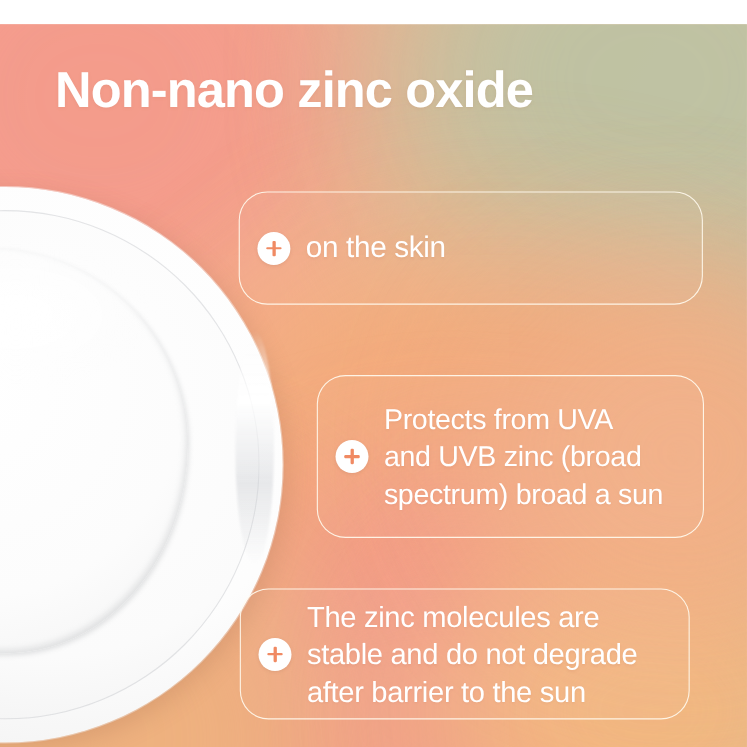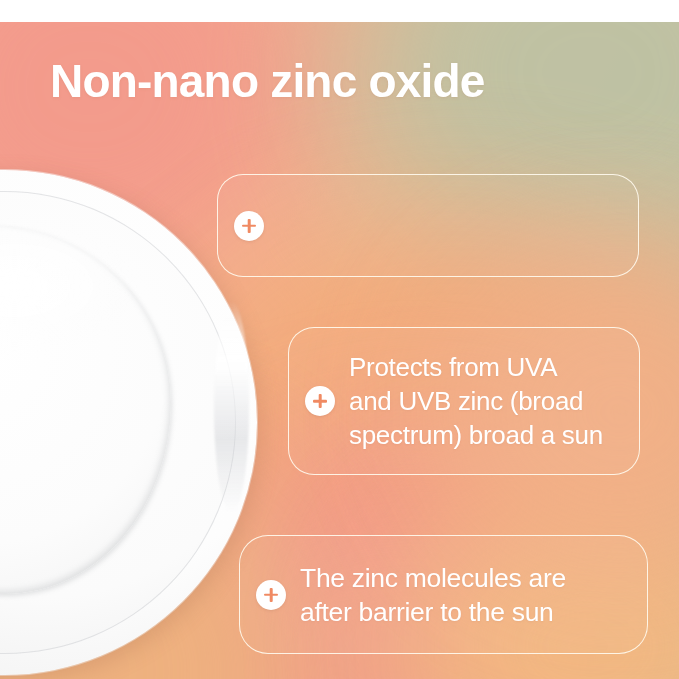--- a/index.html
+++ b/index.html
@@ -156,22 +156,22 @@
     position: absolute;
     box-sizing: border-box;
     display: flex;
     align-items: center;
     border: 1.6px solid rgba(255,250,238,0.92);
     border-radius: 26px;
     background: rgba(255,255,255,0.035);
     padding: 14px 18px 14px 16px;
   }
   #card-1 { left: 217px; top: 152px;  width: 422px; height: 103px; }
-  #card-2 { left: 288px; top: 305px;  width: 352px; height: 148px; }
-  #card-3 { left: 239px; top: 513px;  width: 409px; height: 119px; border-radius: 29px; }
+  #card-2 { left: 288px; top: 319px;  width: 352px; height: 148px; }
+  #card-3 { left: 218px; top: 513px;  width: 409px; height: 119px; }
 
   .plus-badge {
     flex: 0 0 auto;
     width: 30px;
     height: 30px;
     border-radius: 50%;
     background: #ffffff;
     position: relative;
     margin-right: 14px;
     box-shadow: 0 1px 3px rgba(170,110,85,0.22);
@@ -224,33 +224,35 @@
     <div class="jar-inner"></div>
     <div class="jar-gloss"></div>
     <div class="jar-edge-hi"></div>
   </div>
 
   <div class="title">Non-nano zinc oxide</div>
 
   <div class="card" id="card-1">
     <span class="plus-badge"></span>
     <div class="card-text">
+      <div>on the skin</div>
     </div>
   </div>
 
   <div class="card" id="card-2">
     <span class="plus-badge"></span>
     <div class="card-text">
       <div>Protects from UVA</div>
       <div>and UVB zinc (broad</div>
       <div>spectrum) broad a sun</div>
     </div>
   </div>
 
   <div class="card" id="card-3">
     <span class="plus-badge"></span>
     <div class="card-text">
       <div>The zinc molecules are</div>
+      <div>stable and do not degrade</div>
       <div>after barrier to the sun</div>
     </div>
   </div>
 
 </div>
 
 </body></html>

